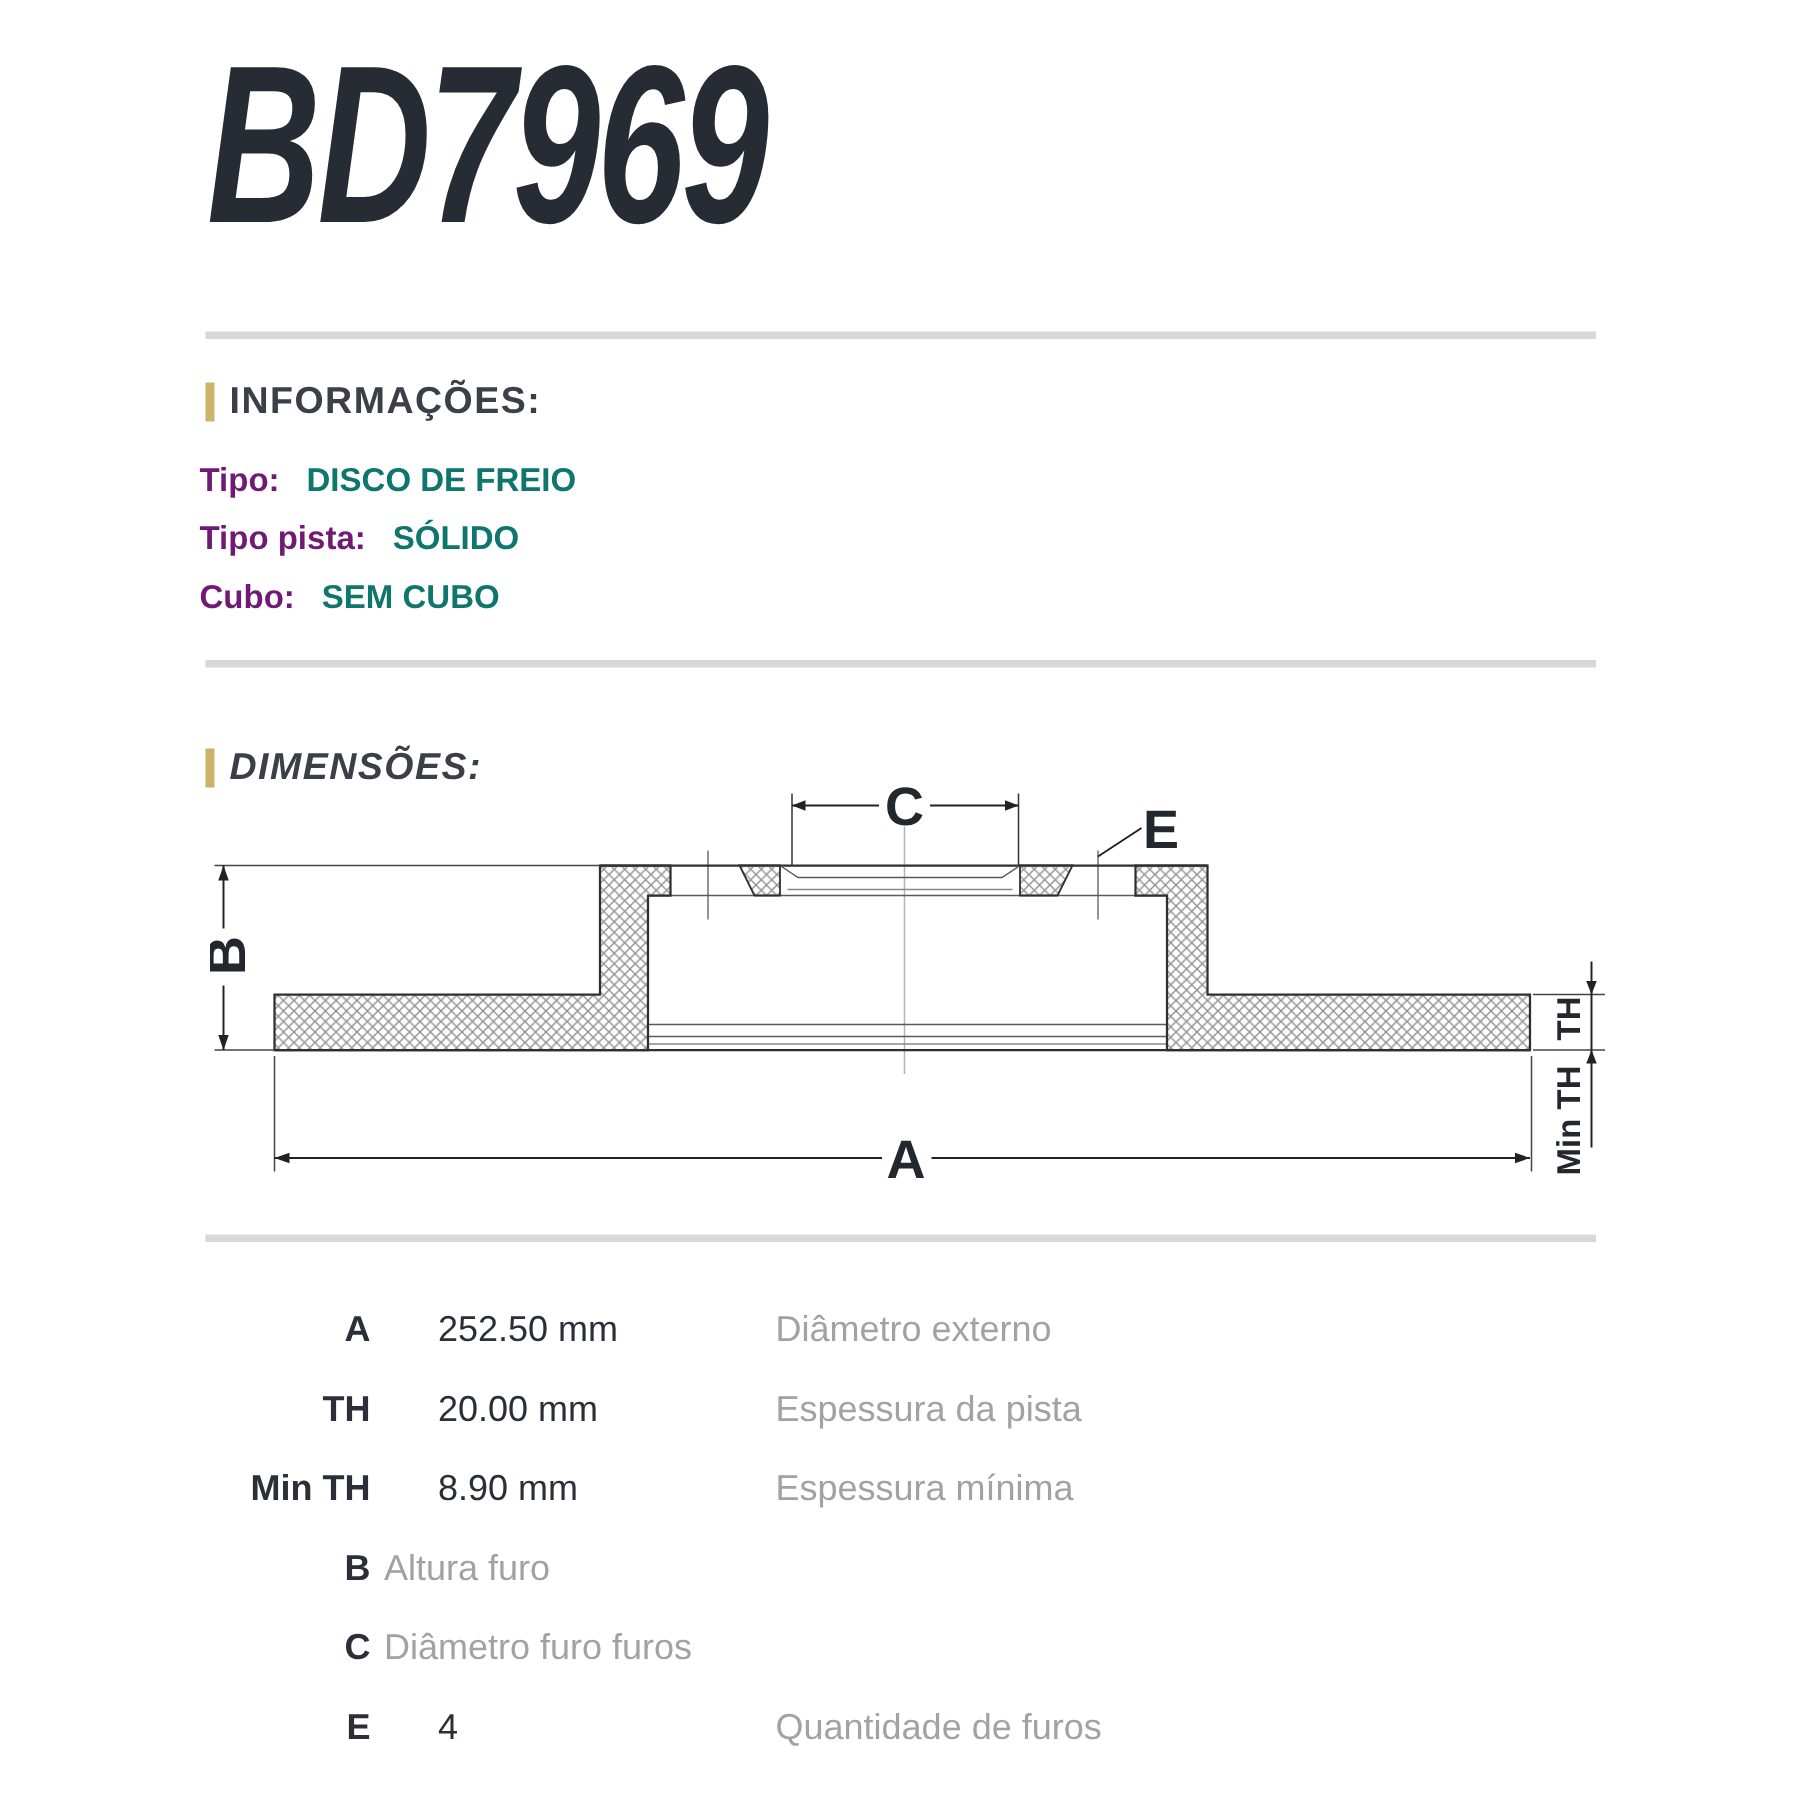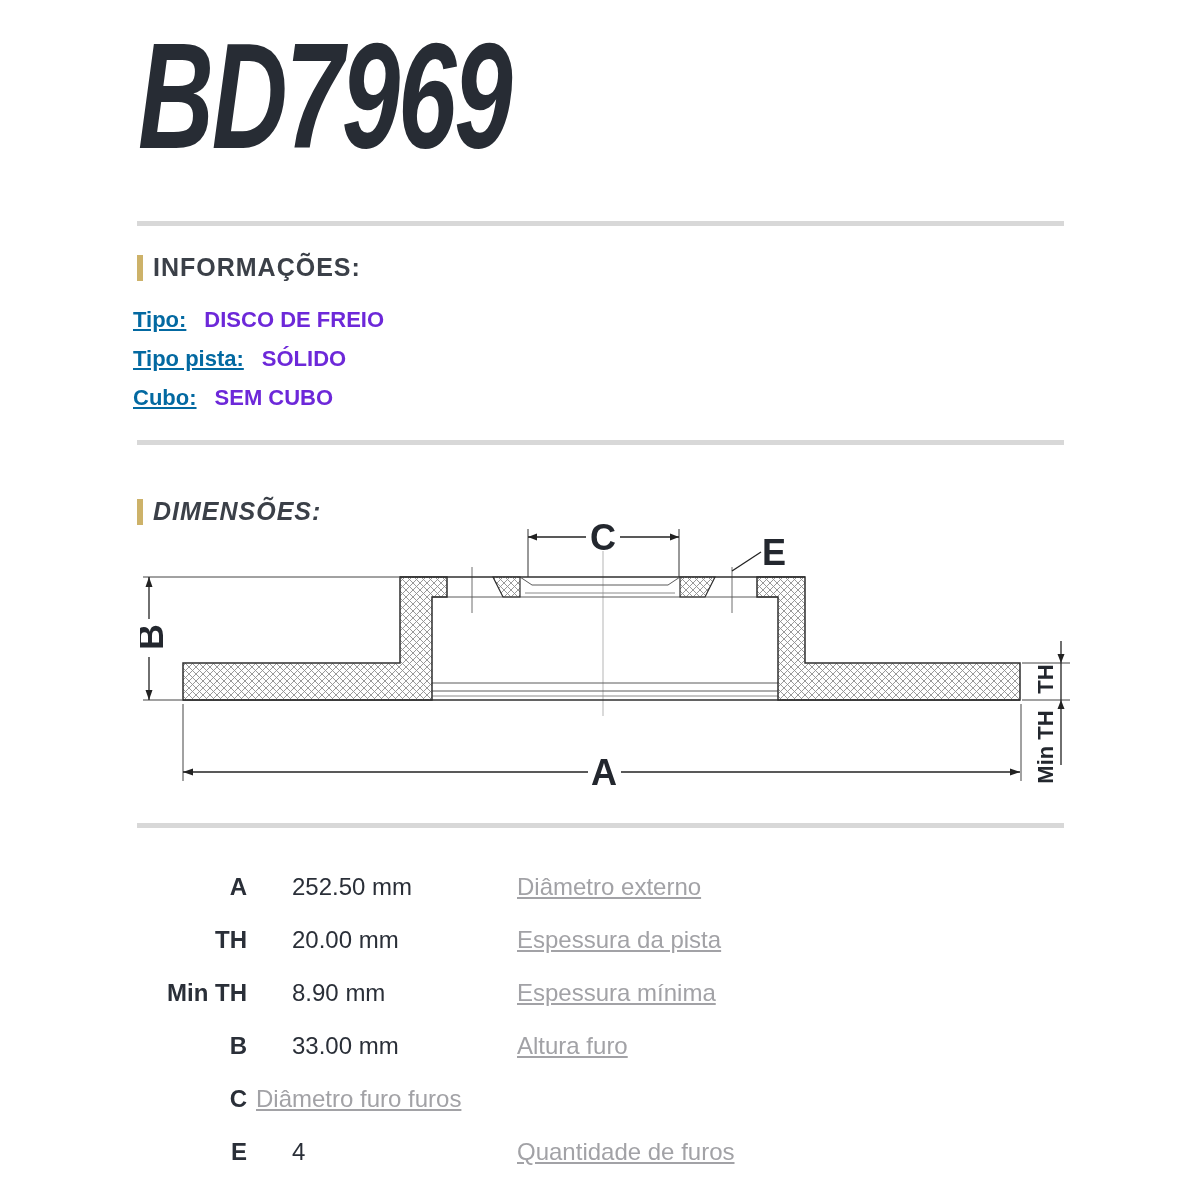--- a/index.html
+++ b/index.html
@@ -9,28 +9,28 @@
          font-weight:bold;font-style:italic;color:#272C34;letter-spacing:-3px;
          transform:scaleX(0.70);transform-origin:0 0;white-space:nowrap;}
   .divider{position:absolute;left:137px;width:927px;height:5px;background:#D8D8D8;}
   .d1{top:221px;} .d2{top:440px;} .d3{top:823px;}
   .section-head{position:absolute;left:137px;display:flex;align-items:center;justify-content:center;}
   .info-head{top:253px;} .dim-head{top:497px;font-style:italic;}
   .accent-bar{width:6px;height:26px;background:#CDB269;margin-right:10px;flex:0 0 auto;}
   .section-title{font-size:25px;font-weight:bold;color:#3B4048;letter-spacing:1px;}
   .info-rows{position:absolute;left:133px;top:300px;}
   .info-row{height:39px;line-height:39px;font-size:22px;font-weight:bold;white-space:nowrap;}
-  .info-label{color:#0369a1;text-decoration:underline;}
-  .info-value{color:#6d28d9;margin-left:18px;text-align:center;}
+  .info-label{color:#701a75;}
+  .info-value{color:#0f766e;margin-left:18px;text-align:center;}
   .drawing{position:absolute;left:140px;top:513px;width:940px;height:292px;}
   .spec-table{position:absolute;left:140px;top:860px;}
   .spec-row{display:flex;align-items:center;height:53px;font-size:24px;}
   .spec-label{width:107px;text-align:right;font-weight:bold;color:#2A2F38;flex:0 0 auto;}
   .spec-value{width:216px;margin-left:45px;font-weight:normal;color:#2A2F38;flex:0 0 auto;}
-  .spec-desc{margin-left:9px;color:#A2A2A6;text-decoration:underline;}
+  .spec-desc{margin-left:9px;color:#A2A2A6;}
   svg text{font-family:"Liberation Sans",sans-serif;}
 </style>
 </head>
 <body>
 
 <div class="sheet">
 
   <div class="part-number">BD7969</div>
 
   <div class="divider d1"></div>
@@ -150,21 +150,20 @@
       <span class="spec-value">20.00 mm</span>
       <span class="spec-desc">Espessura da pista</span>
     </div>
     <div class="spec-row">
       <span class="spec-label">Min TH</span>
       <span class="spec-value">8.90 mm</span>
       <span class="spec-desc">Espessura mínima</span>
     </div>
     <div class="spec-row">
       <span class="spec-label">B</span>
-      <span class="spec-value">33.00 mm</span>
       <span class="spec-desc">Altura furo</span>
     </div>
     <div class="spec-row">
       <span class="spec-label">C</span>
       <span class="spec-desc">Diâmetro furo furos</span>
     </div>
     <div class="spec-row">
       <span class="spec-label">E</span>
       <span class="spec-value">4</span>
       <span class="spec-desc">Quantidade de furos</span>

